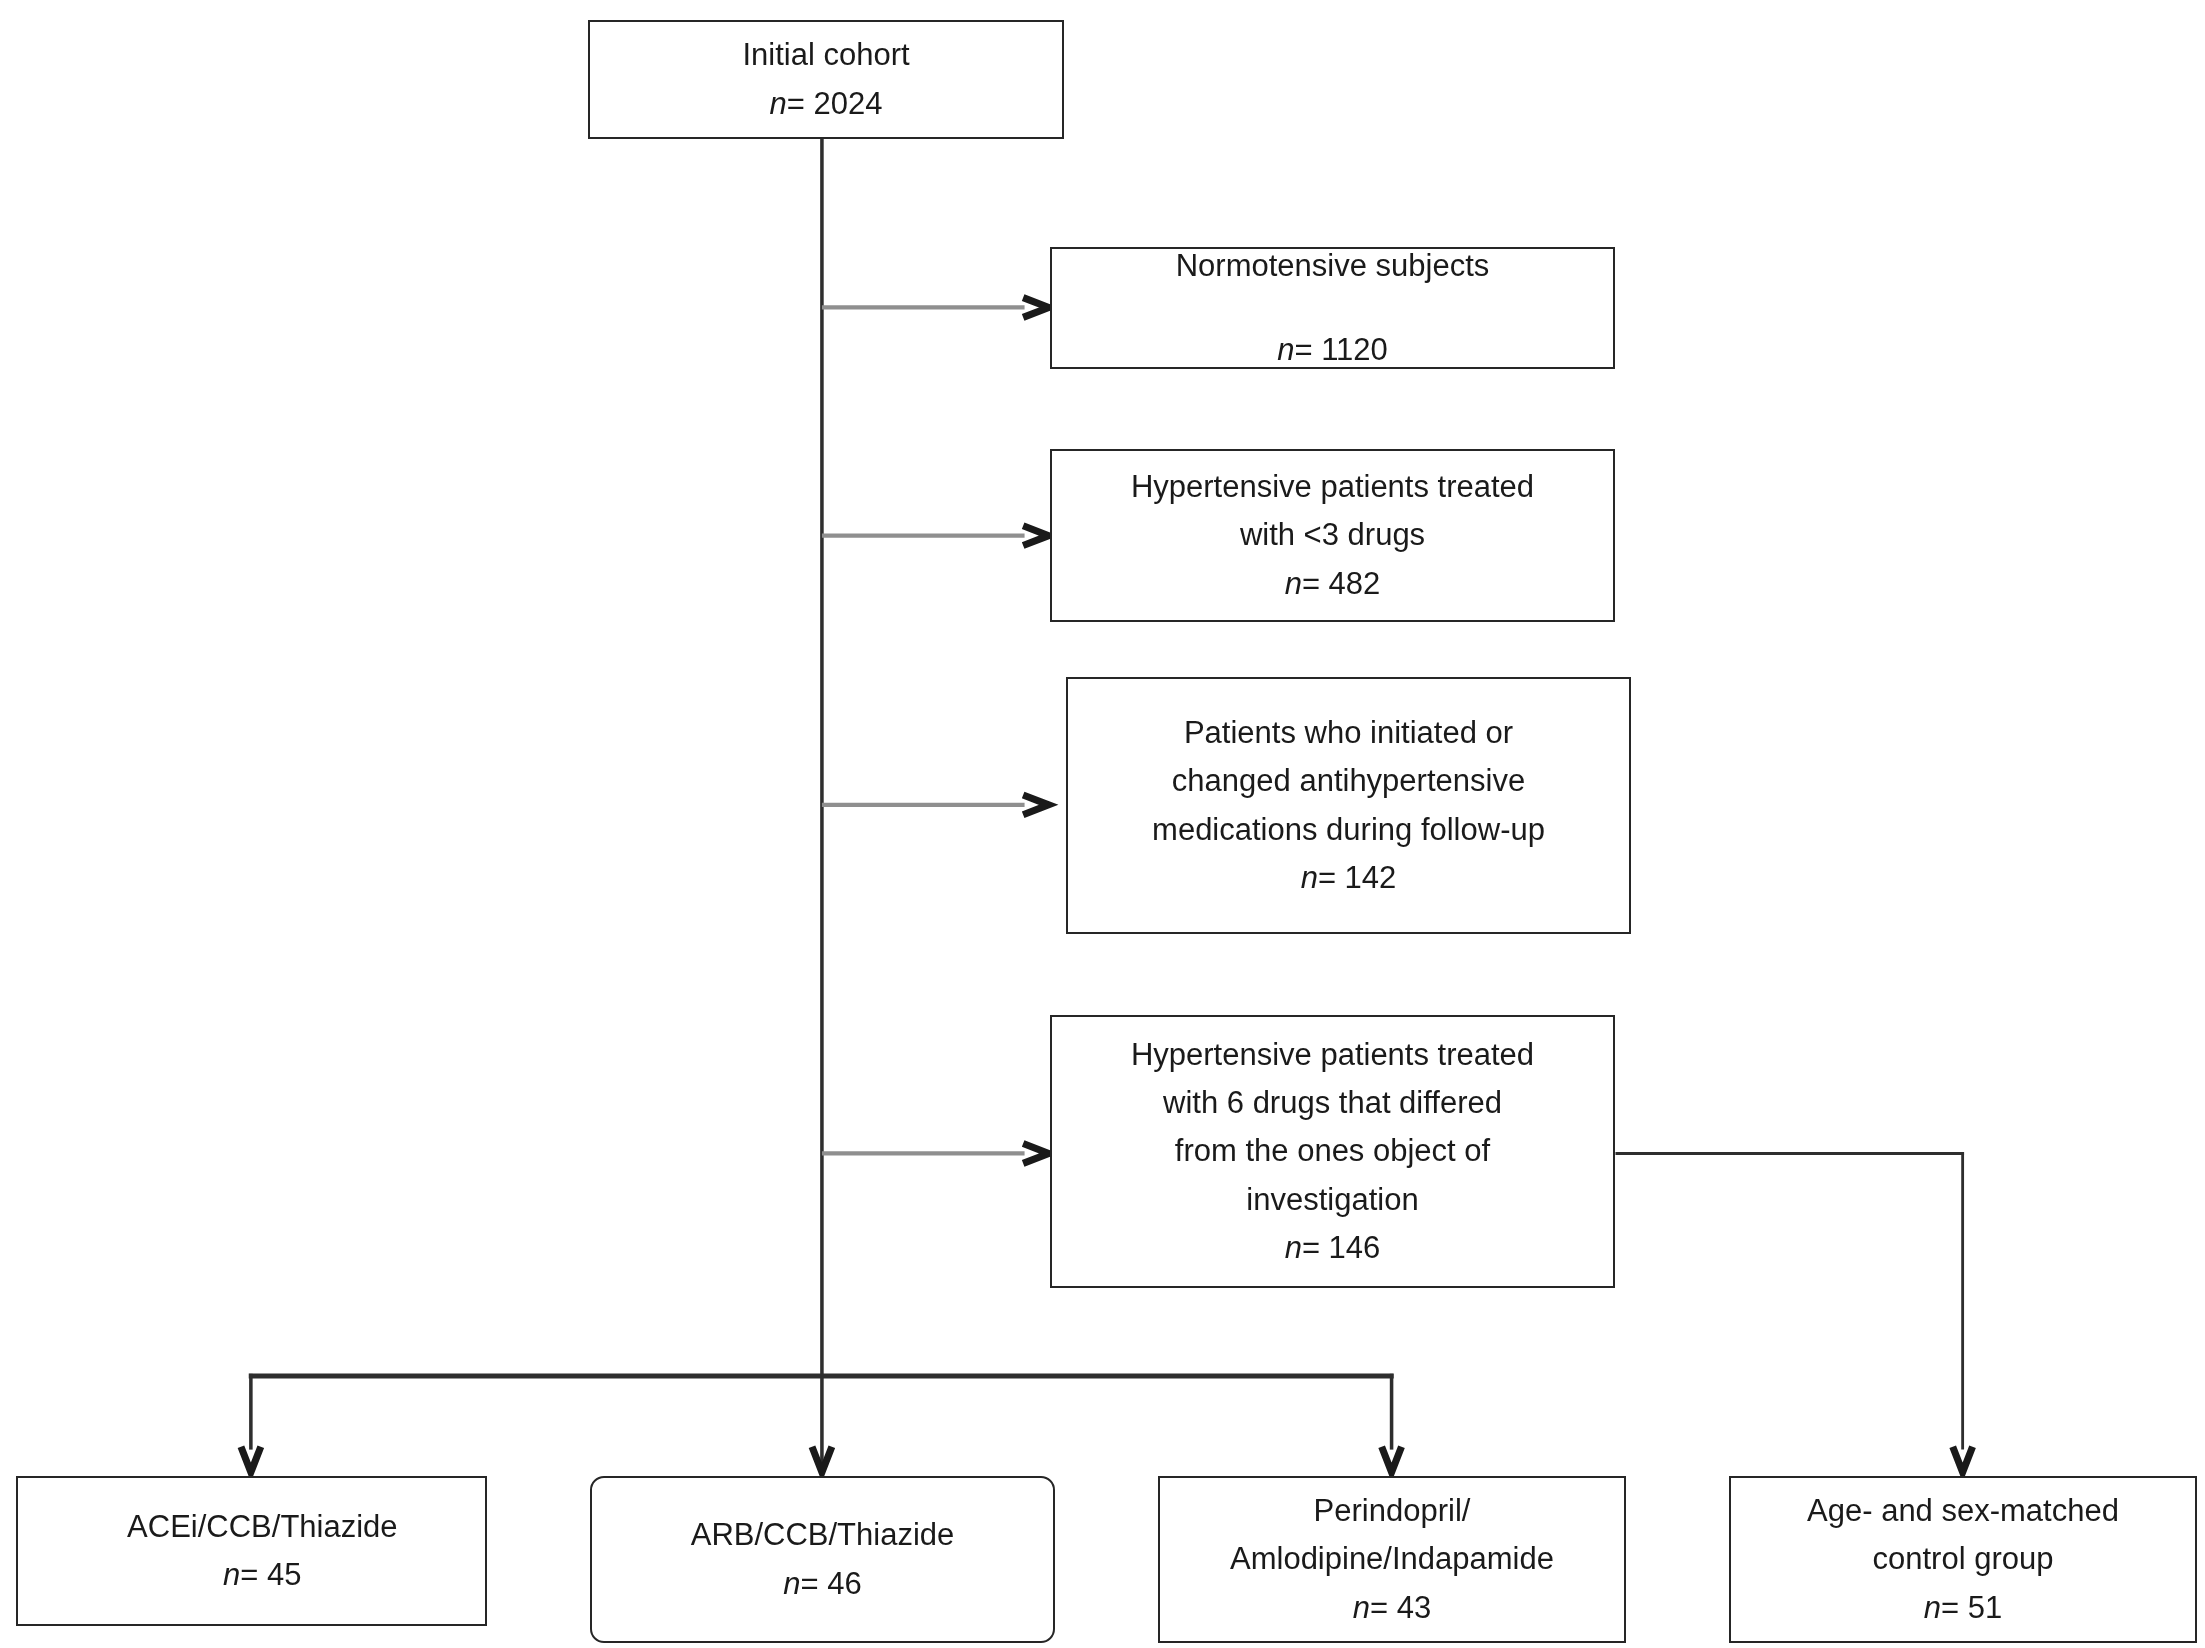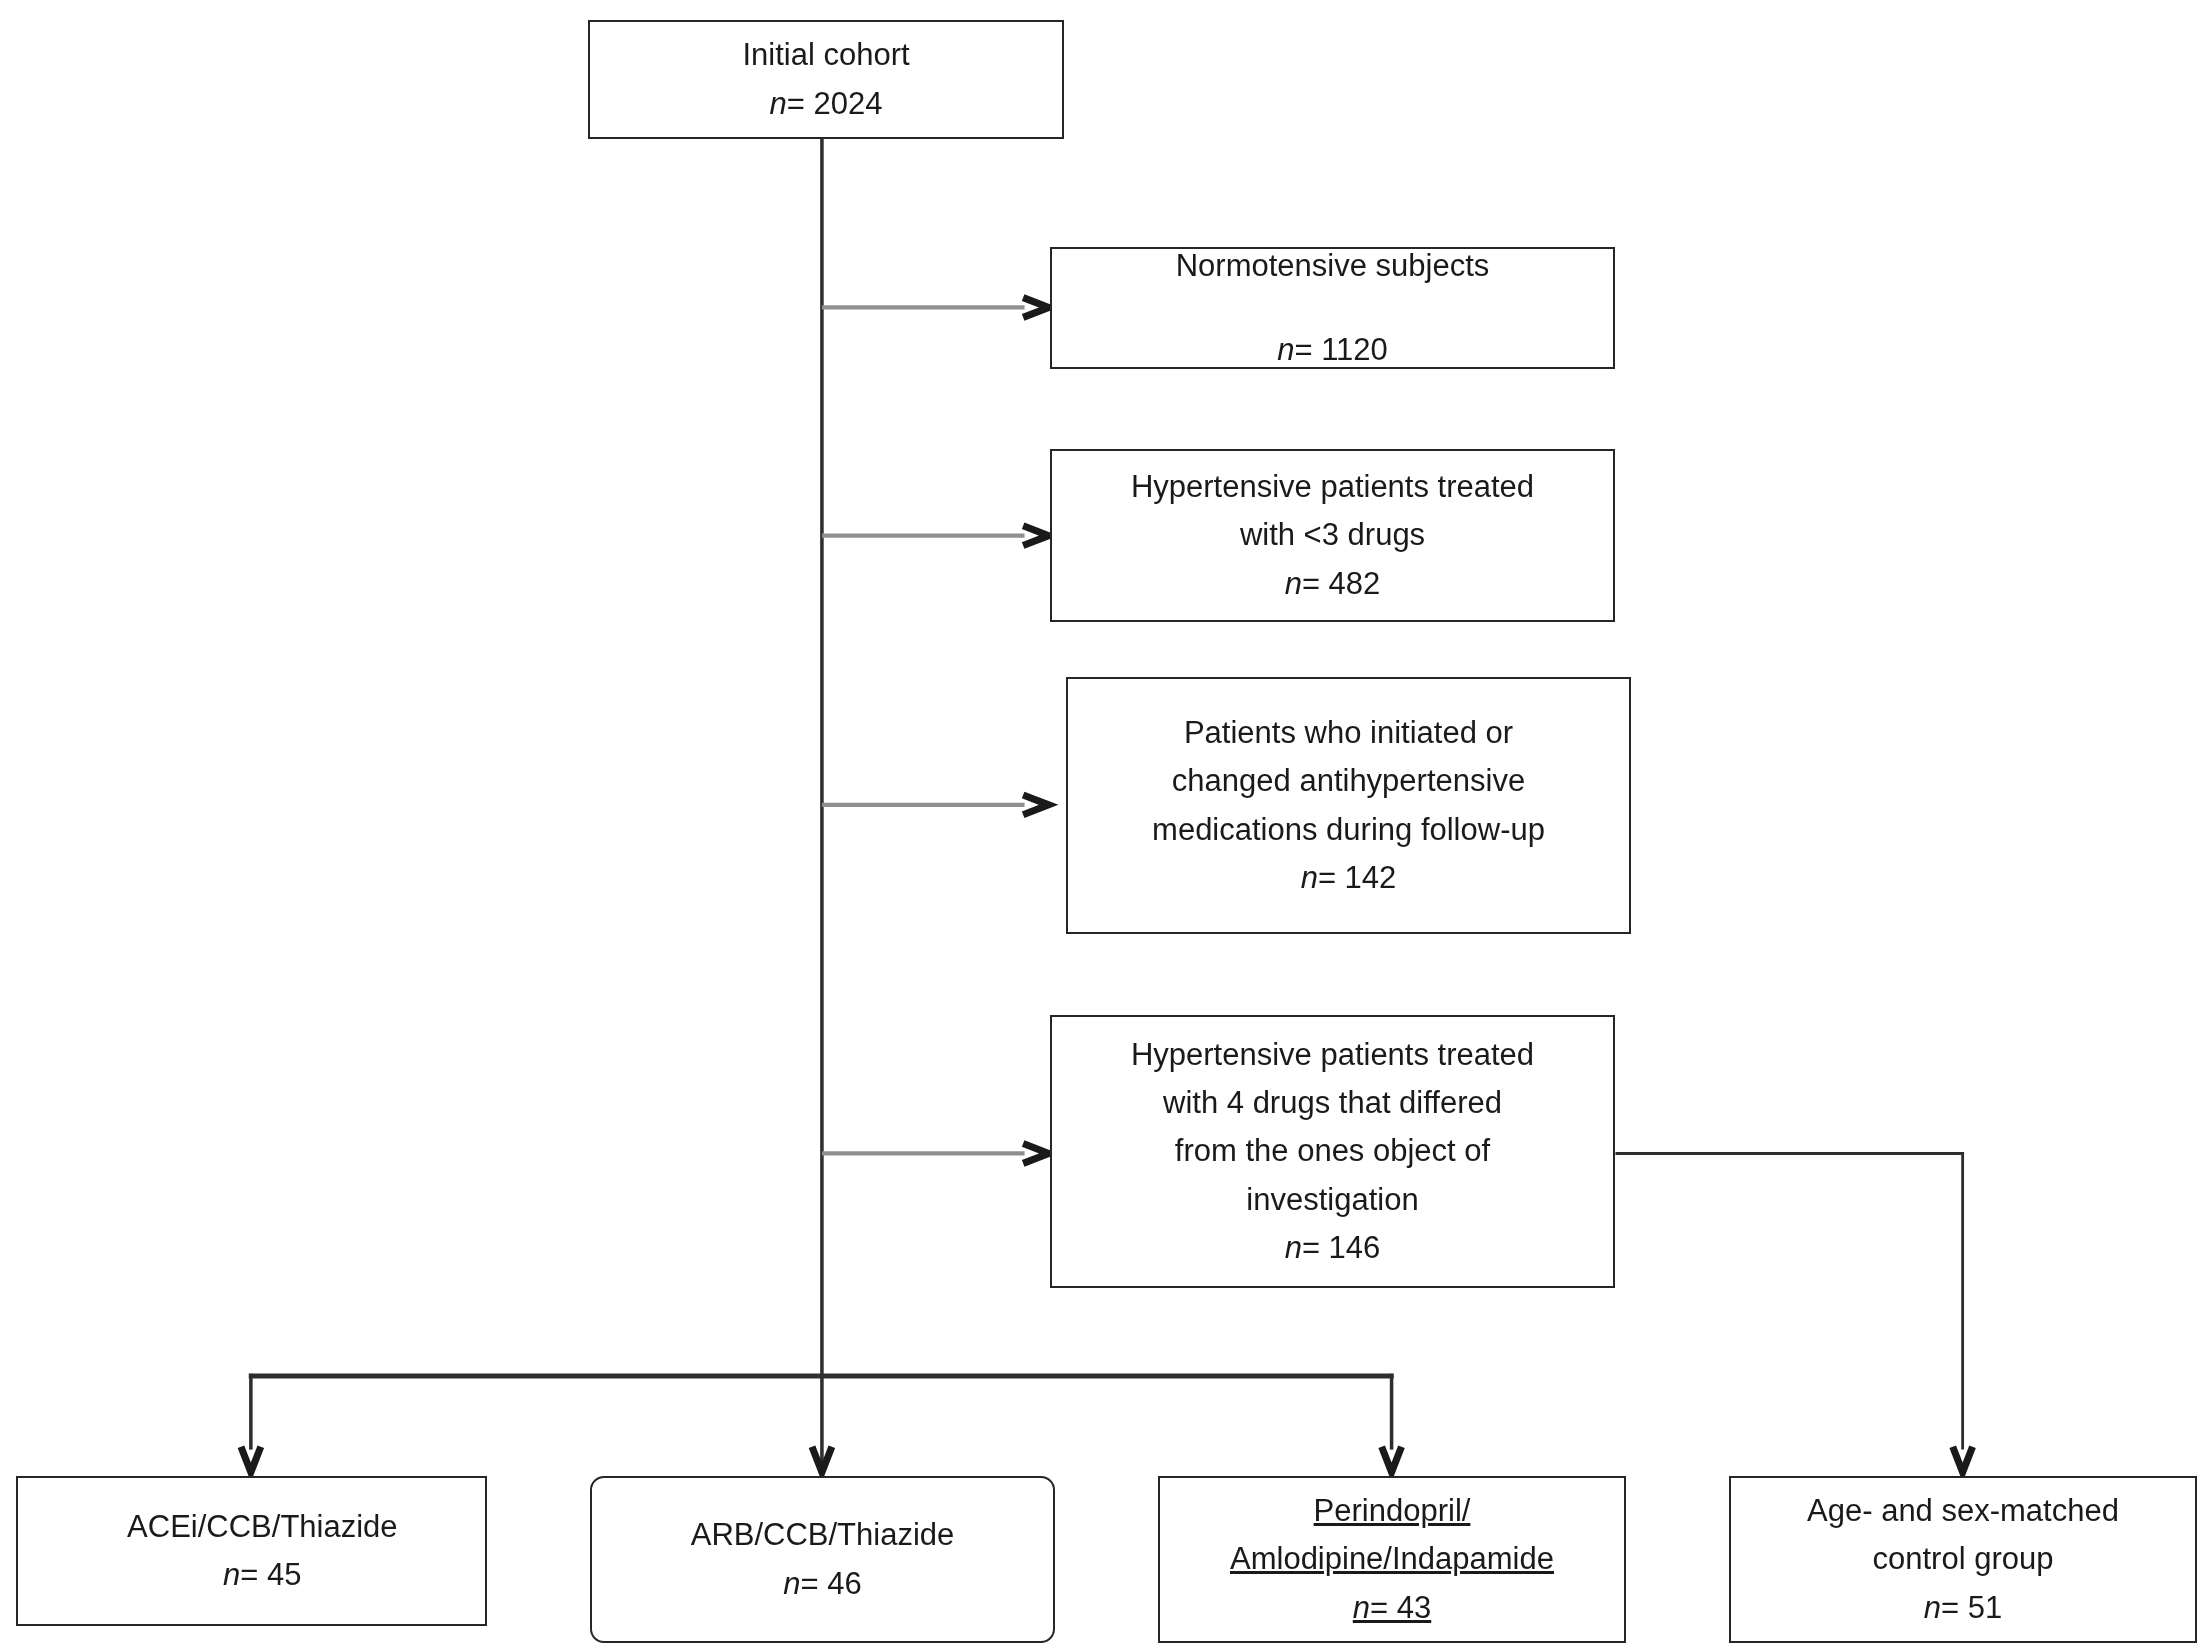--- a/index.html
+++ b/index.html
@@ -37,21 +37,21 @@
   .box i { font-style: italic; }
 
   
   #box-initial-cohort   { left: 588px;  top: 20px;   width: 476px; height: 119px; }
   #box-excl-normotensive{ left: 1050px; top: 247px;  width: 565px; height: 122px; gap: 36px; }
   #box-excl-lt3drugs    { left: 1050px; top: 449px;  width: 565px; height: 173px; }
   #box-excl-medchange   { left: 1050px; top: 677px;  width: 565px; height: 257px; margin-left: 16px; }
   #box-excl-other3drugs { left: 1050px; top: 1015px; width: 565px; height: 273px; }
   #box-group-acei       { left: 15.6px;   top: 1476px; width: 471px; height: 150px; padding-left: 31px; }
   #box-group-arb        { left: 590px;  top: 1476px; width: 465px; height: 167px; border-radius: 14px; }
-  #box-group-perindopril{ left: 1158px; top: 1476px; width: 468px; height: 167px; text-decoration: underline; }
+  #box-group-perindopril{ left: 1158px; top: 1476px; width: 468px; height: 167px; }
   #box-group-control    { left: 1729px; top: 1476px; width: 468px; height: 167px; }
 </style>
 </head>
 <body>
 
 <div id="figure">
 
   <svg id="connector-layer" width="2205" height="1648" viewBox="0 0 3112 2326" fill="none" stroke-linejoin="miter">
 
     <line x1="1160" y1="196" x2="1160" y2="2066" stroke="#2e2e2e" stroke-width="5"></line>
@@ -101,21 +101,21 @@
 
   <div class="box" id="box-excl-medchange">
       <div>Patients who initiated or</div>
       <div>changed antihypertensive</div>
       <div>medications during follow-up</div>
       <div><i>n</i>= 142</div>
     </div>
 
   <div class="box" id="box-excl-other3drugs">
       <div>Hypertensive patients treated</div>
-      <div>with 4 drugs that differed</div>
+      <div>with 6 drugs that differed</div>
       <div>from the ones object of</div>
       <div>investigation</div>
       <div><i>n</i>= 146</div>
     </div>
 
   <div class="box" id="box-group-acei">
       <div>ACEi/CCB/Thiazide</div>
       <div><i>n</i>= 45</div>
     </div>
 

